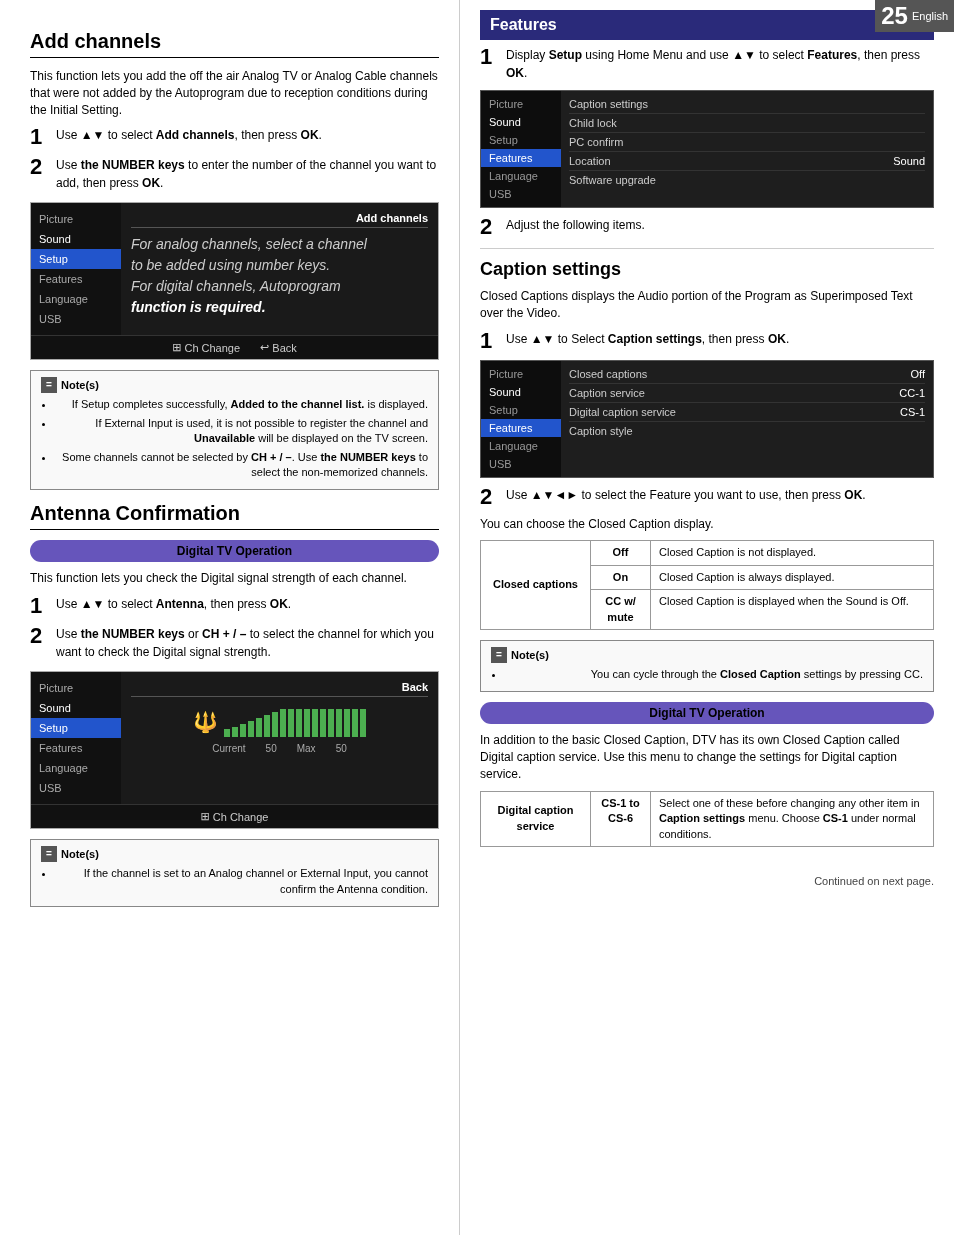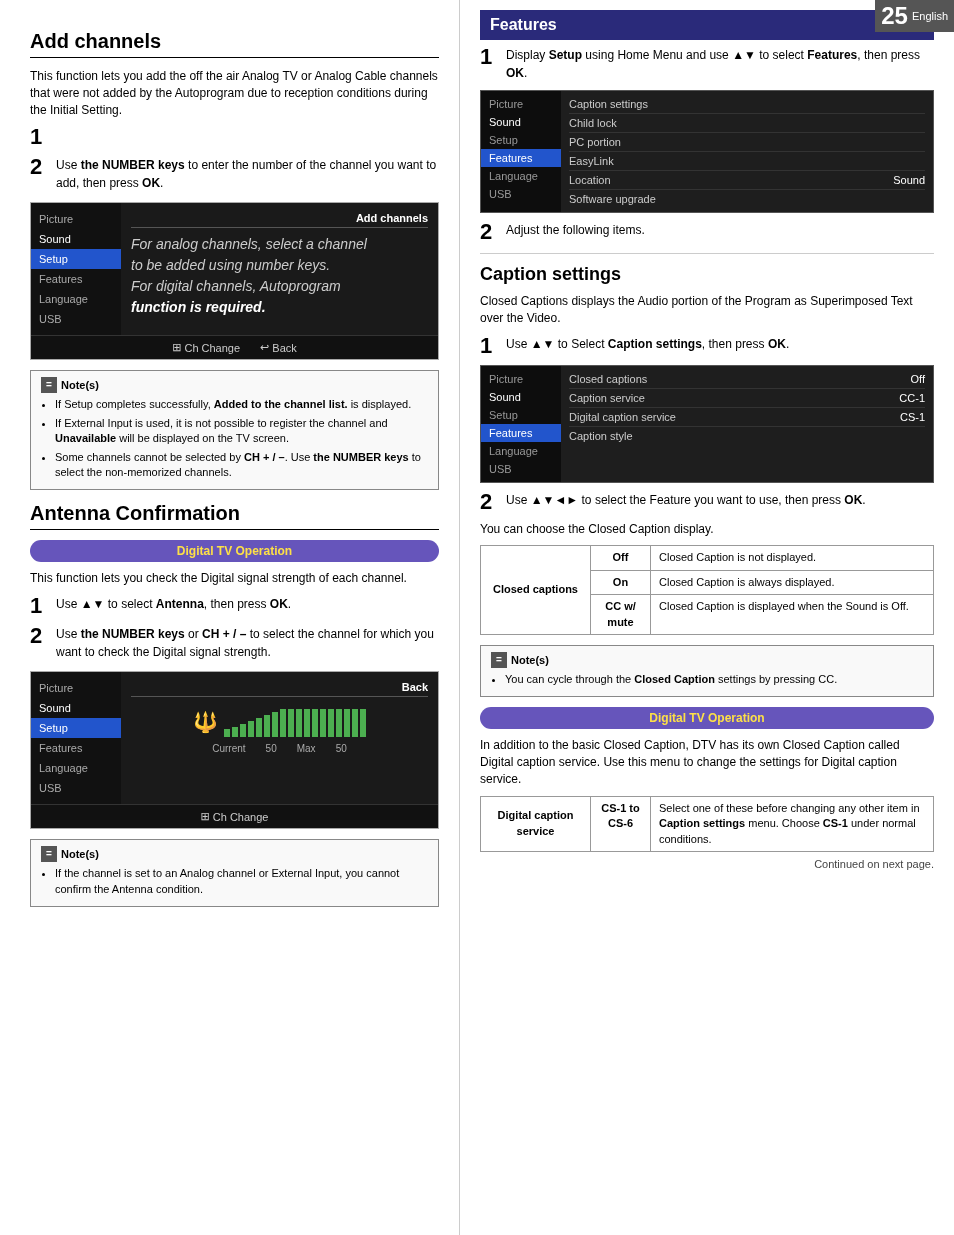--- a/index.html
+++ b/index.html
@@ -196,27 +196,27 @@
       display: inline-block;
       width: 16px;
       height: 16px;
       background: #555;
       color: #fff;
       font-size: 10px;
       text-align: center;
       line-height: 16px;
       font-weight: bold;
     }
-    .note-box ul { padding-left: 14px; }
+    .note-box ul { padding-left: 14px; text-align: right; }
     .note-box li { margin-bottom: 3px; line-height: 1.4; }
 
     
     .dtv-badge {
       background: #6655bb;
-      color: #fde047;
+      color: #000000;
       text-align: center;
       padding: 4px 0;
       font-size: 12px;
       font-weight: bold;
       margin: 8px 0;
       border-radius: 12px;
     }
 
     
     .caption-table {
@@ -290,21 +290,21 @@
       color: #fff;
       margin: 8px 0;
       font-size: 11px;
     }
     .caption-menu-inner { display: flex; }
 
     .continued-text {
       text-align: right;
       font-size: 11px;
       color: #444;
-      margin-top: 6px;
+      margin-top: 28px;
     }
 
     bold, b { font-weight: bold; }
   </style>
 </head>
 <body>
 
 <div class="page-container">
 
   <div class="page-badge">
@@ -313,20 +313,21 @@
   </div>
 
   <div class="left-col">
 
     <div>
       <div class="section-title">Add channels</div>
       <p>This function lets you add the off the air Analog TV or Analog Cable channels that were not added by the Autoprogram due to reception conditions during the Initial Setting.</p>
 
       <div class="step">
         <span class="step-num">1</span>
+        <span class="step-text">Use <b>▲▼</b> to select <b>Add channels</b>, then press <b>OK</b>.</span>
       </div>
 
       <div class="step">
         <span class="step-num">2</span>
         <span class="step-text">Use <b>the NUMBER keys</b> to enter the number of the channel you want to add, then press <b>OK</b>.</span>
       </div>
 
       <div class="menu-box">
         <div class="menu-box-inner">
           <div class="menu-sidebar">
@@ -477,25 +478,21 @@
           <div class="features-menu-content">
             <div class="fm-row">
               <span class="fm-label">Caption settings</span>
               <span class="fm-val"></span>
             </div>
             <div class="fm-row">
               <span class="fm-label">Child lock</span>
               <span class="fm-val"></span>
             </div>
             <div class="fm-row">
-              <span class="fm-label">PC portion</span>
-              <span class="fm-val"></span>
-            </div>
-            <div class="fm-row">
-              <span class="fm-label">EasyLink</span>
+              <span class="fm-label">PC confirm</span>
               <span class="fm-val"></span>
             </div>
             <div class="fm-row">
               <span class="fm-label">Location</span>
               <span class="fm-val">Sound</span>
             </div>
             <div class="fm-row">
               <span class="fm-label">Software upgrade</span>
               <span class="fm-val"></span>
             </div>

